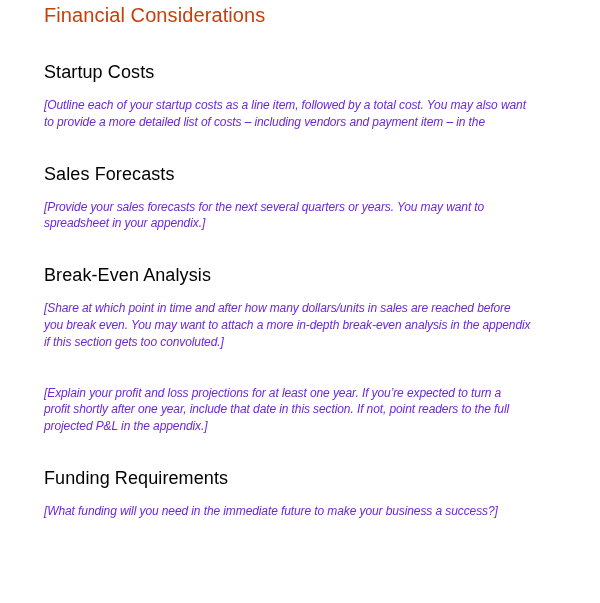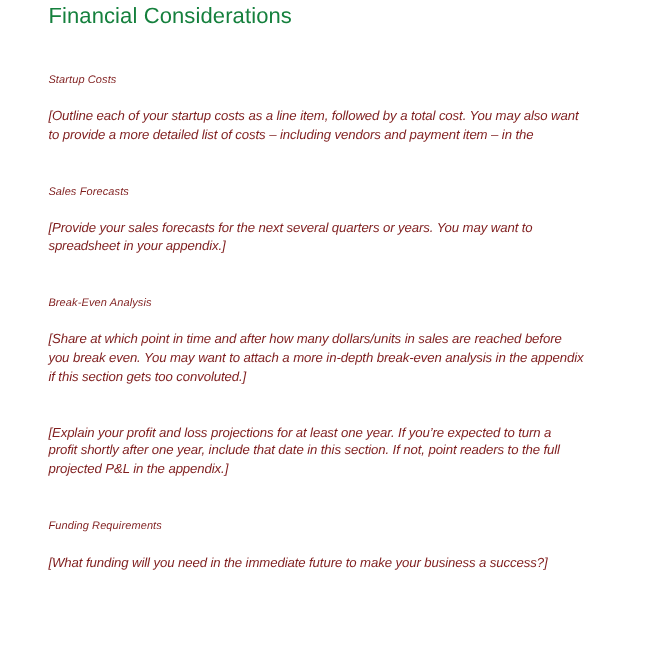--- a/index.html
+++ b/index.html
@@ -15,37 +15,36 @@
     overflow: hidden;
     box-sizing: border-box;
     padding: 2px 44px 0 44px;
     font-family: "Liberation Sans", sans-serif;
   }
   .doc-title {
     margin: 0;
     font-size: 20px;
     line-height: 26px;
     font-weight: 400;
-    color: #15803d;
+    color: #c2410c;
     letter-spacing: 0.1px;
   }
   .section { margin-top: 34px; }
   .section:first-of-type { margin-top: 35px; }
   .section-heading {
     margin: 0;
-    font-size: 10px;
+    font-size: 18px;
     line-height: 19px;
     font-weight: 400;
-    color: #7f1d1d;
+    color: #000000;
     letter-spacing: 0.1px;
-    font-style: italic;
   }
   .section-body {
     margin: 15px 0 0 0;
-    color: #7f1d1d;
+    color: #6d28d9;
   }
   .para-line {
     font-size: 12px;
     line-height: 16.8px;
     font-style: italic;
     letter-spacing: -0.1px;
     white-space: nowrap;
   }
 </style>
 </head>

